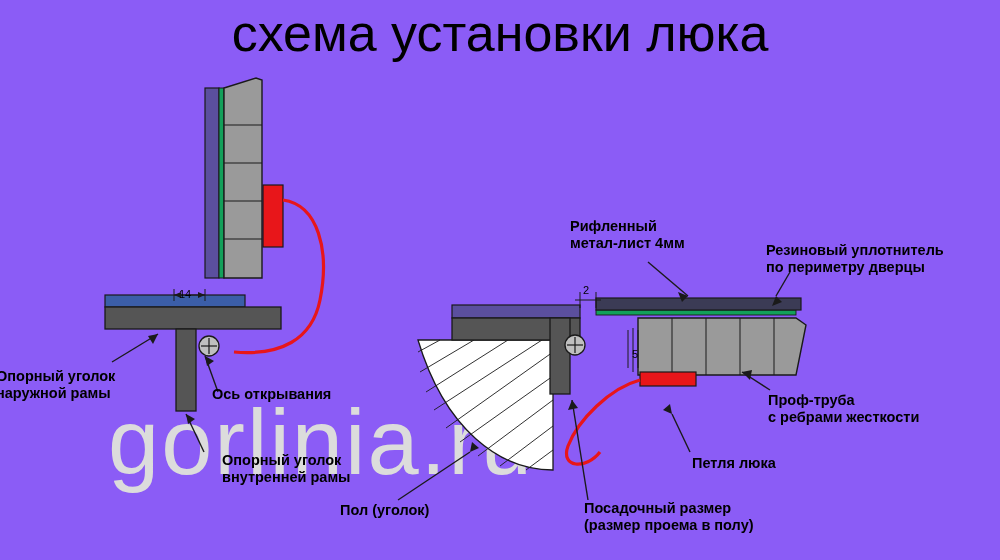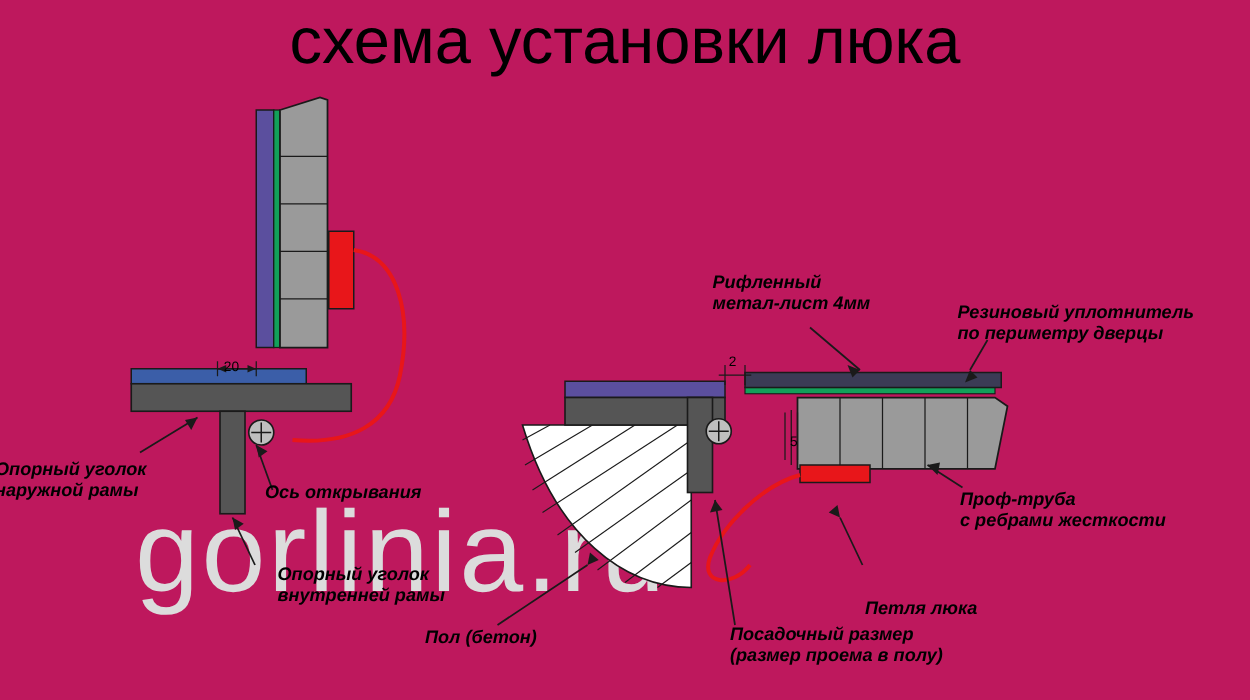--- a/index.html
+++ b/index.html
@@ -10,21 +10,21 @@
     width: 1000px;
     height: 560px;
     background: #ffffff;
     font-family: "Liberation Sans", sans-serif;
     overflow: hidden;
   }
   #stage {
     position: relative;
     width: 1000px;
     height: 560px;
-    background: #be185d;
+    background: #8b5cf6;
   }
   #title {
     position: absolute;
     left: 0;
     top: 2px;
     width: 1000px;
     text-align: center;
     font-size: 52px;
     line-height: 62px;
     color: #000000;
@@ -43,21 +43,20 @@
     user-select: none;
     pointer-events: none;
   }
   .lbl {
     position: absolute;
     font-size: 14.5px;
     line-height: 17px;
     color: #000000;
     font-weight: 700;
     white-space: pre;
-    font-style: italic;
   }
   .dim {
     position: absolute;
     font-size: 11px;
     line-height: 12px;
     color: #000000;
     font-weight: 400;
   }
   svg.draw {
     position: absolute;
@@ -188,34 +187,34 @@
       <path d="M398 500 L470 452"></path>
     </g>
     <polygon points="688,296 678,292 682,302" fill="#1a1a1a"></polygon>
     <polygon points="776,296 772,306 782,302" fill="#1a1a1a"></polygon>
     <polygon points="742,372 750,380 752,370" fill="#1a1a1a"></polygon>
     <polygon points="672,414 670,404 663,410" fill="#1a1a1a"></polygon>
     <polygon points="572,400 568,410 578,408" fill="#1a1a1a"></polygon>
     <polygon points="470,452 472,442 479,448" fill="#1a1a1a"></polygon>
   </svg>
 
-  <div class="dim" style="left:179px; top:288px;">20</div>
+  <div class="dim" style="left:179px; top:288px;">14</div>
   <div class="dim" style="left:583px; top:284px;">2</div>
   <div class="dim" style="left:632px; top:348px;">5</div>
 
   <div class="lbl" style="left:-4px; top:368px;">Опорный уголок
 наружной рамы</div>
   <div class="lbl" style="left:212px; top:386px;">Ось открывания</div>
   <div class="lbl" style="left:222px; top:452px;">Опорный уголок
 внутренней рамы</div>
-  <div class="lbl" style="left:340px; top:502px;">Пол (бетон)</div>
+  <div class="lbl" style="left:340px; top:502px;">Пол (уголок)</div>
 
   <div class="lbl" style="left:570px; top:218px;">Рифленный
 метал-лист 4мм</div>
   <div class="lbl" style="left:766px; top:242px;">Резиновый уплотнитель
 по периметру дверцы</div>
   <div class="lbl" style="left:768px; top:392px;">Проф-труба
 с ребрами жесткости</div>
-  <div class="lbl" style="left:692px; top:455px;margin-top:24px;">Петля люка</div>
+  <div class="lbl" style="left:692px; top:455px;">Петля люка</div>
   <div class="lbl" style="left:584px; top:500px;">Посадочный размер
 (размер проема в полу)</div>
 
 </div>
 
 </body></html>

